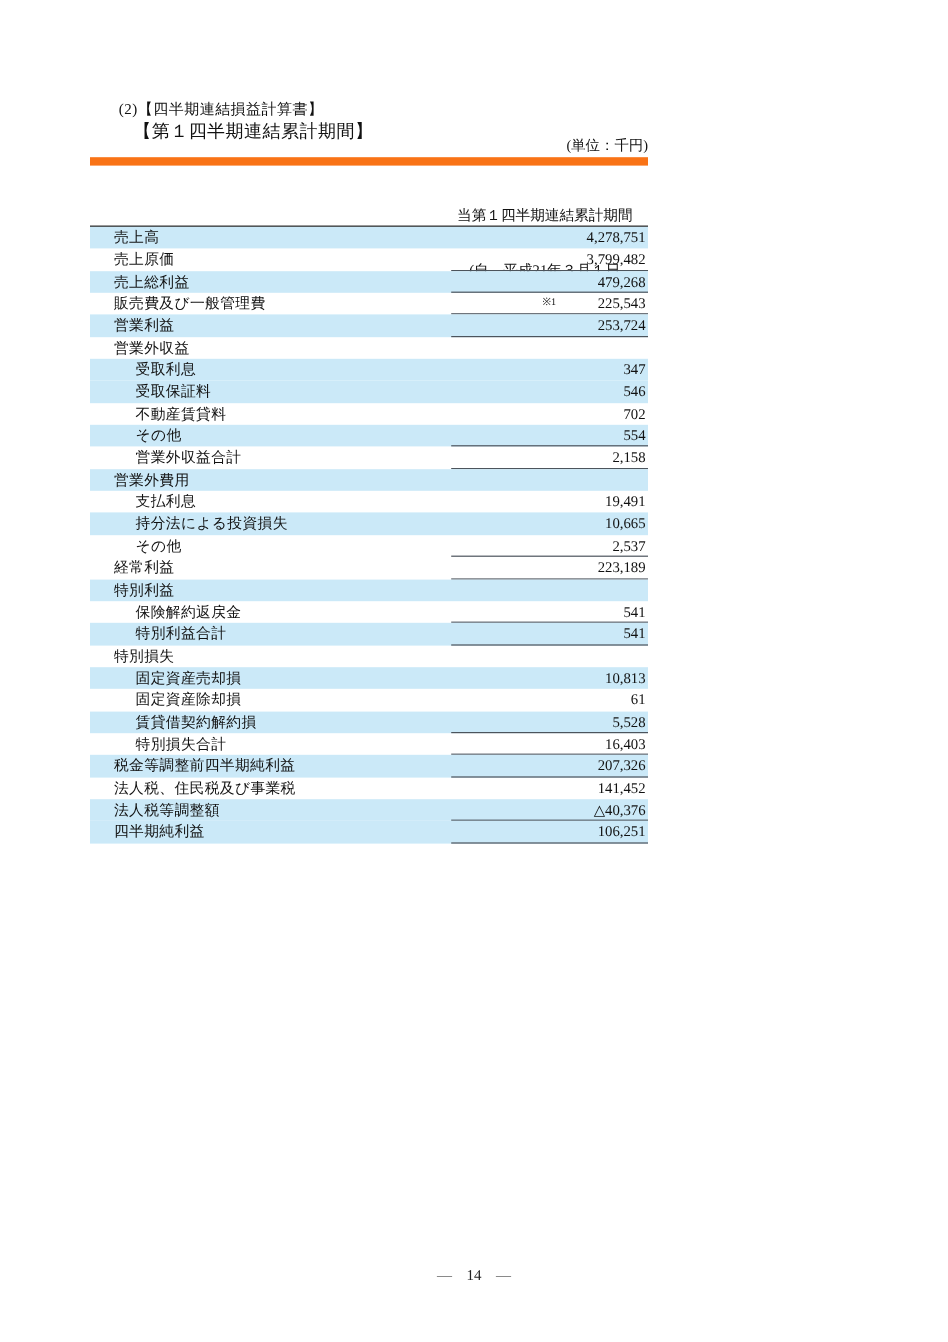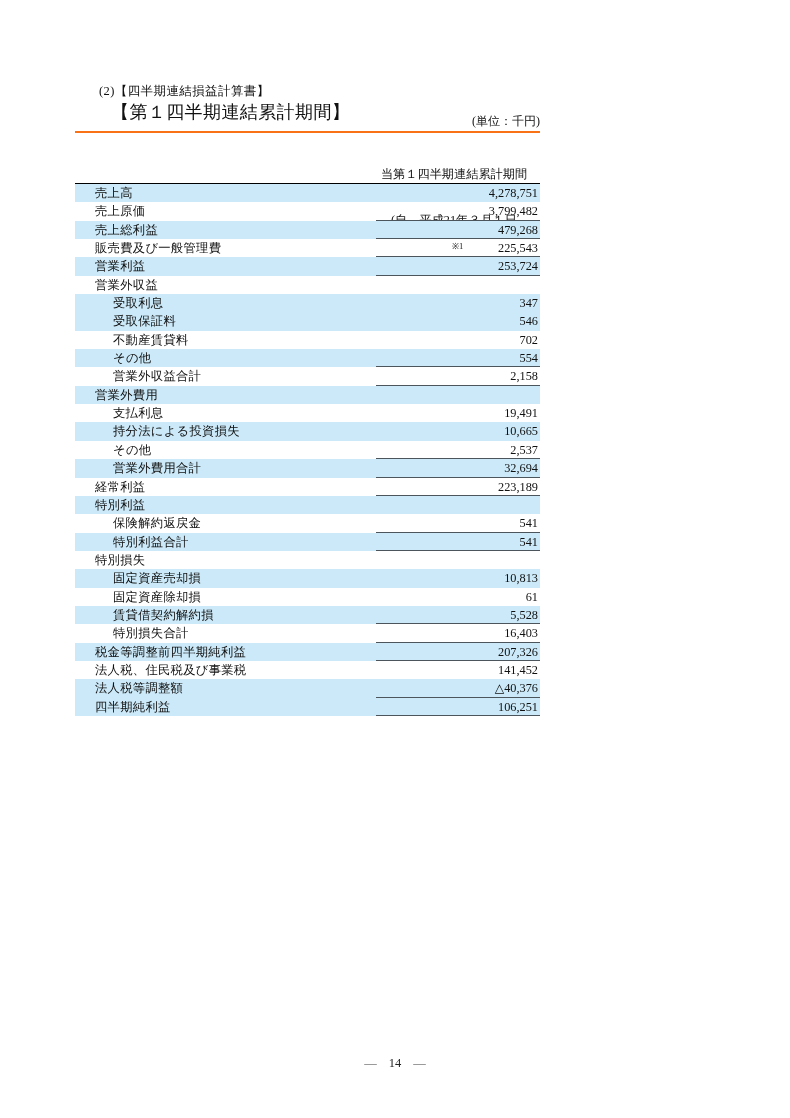--- a/index.html
+++ b/index.html
@@ -2,24 +2,24 @@
 <html style="--shade: #cbe9f8; --rule: #4c545c;"><head>
 <meta charset="utf-8">
 <style>
   html,body { margin:0; padding:0; background:#ffffff; }
   .page {
     position:relative; width:790px; height:1118px; overflow:hidden;
     background:#ffffff; color:#111;
     font-family:"Liberation Serif","DejaVu Serif",serif;
   }
   .heading1 { position:absolute; left:99px;  top:83px;  font-size:12.5px; letter-spacing:0.4px; white-space:pre; }
-  .heading2 { position:absolute; left:111px; top:100px; font-size:18px; letter-spacing:0.4px; white-space:pre; }
+  .heading2 { position:absolute; left:111px; top:100px; font-size:15px; letter-spacing:0.4px; white-space:pre; }
   .unit     { position:absolute; right:250px; top:113px; font-size:12px; white-space:pre; }
 
-  .table { position:absolute; left:75px; top:131px; width:465px; border-top:2px solid #f97316; }
+  .table { position:absolute; left:75px; top:131px; width:465px; border-top:7px solid #f97316; }
 
   .colheader { position:relative; height:50px; border-bottom:1.5px solid #000; }
   .colheader-inner {
     position:absolute; right:0; top:3px; width:172px;
     text-align:center; font-size:12.2px; line-height:15.4px; white-space:pre;
   }
 
   .rows { width:100%; }
   .row { position:relative; height:18.35px; }
   .row.shaded { background:var(--shade,#cbe9f8); }
@@ -163,27 +163,20 @@
       <span class="amount">10,665</span>
     </div>
   </div>
         <div class="row">
     <div class="row-label indent1">その他</div>
     <div class="row-value underline">
       
       <span class="amount">2,537</span>
     </div>
   </div>
-        <div class="row shaded">
-    <div class="row-label indent1">営業外費用合計</div>
-    <div class="row-value underline">
-      
-      <span class="amount">32,694</span>
-    </div>
-  </div>
         <div class="row">
     <div class="row-label indent0">経常利益</div>
     <div class="row-value underline">
       
       <span class="amount">223,189</span>
     </div>
   </div>
         <div class="row shaded">
     <div class="row-label indent0">特別利益</div>
     <div class="row-value">

